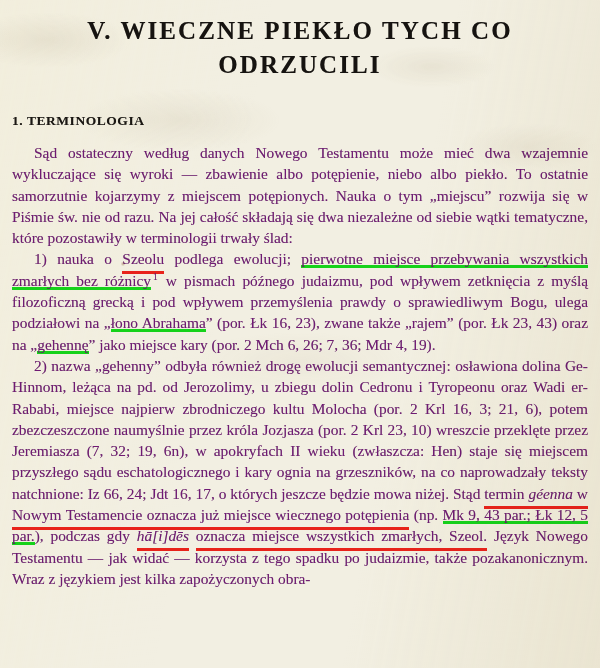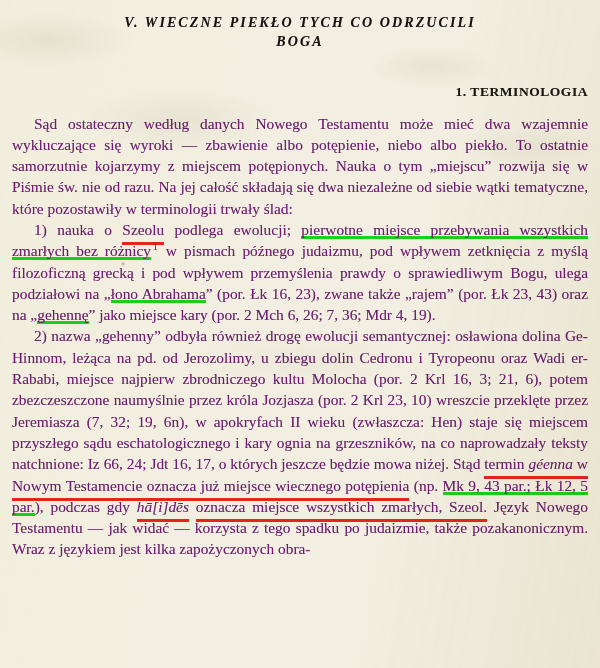--- a/index.html
+++ b/index.html
@@ -37,32 +37,31 @@
   .page {
     position: relative;
     z-index: 2;
     padding: 0 12px;
     box-sizing: border-box;
   }
 
   .chapter-title {
     text-align: center;
     font-weight: bold;
-    font-size: 14px;
+    font-size: 25px;
     letter-spacing: 2.1px;
     line-height: 1.34;
     margin: 14px 10px 0 10px;
     color: #161310;
     font-family: "Liberation Serif", "DejaVu Serif", serif;
-    font-style: italic;
   }
   .chapter-title .t-line { display: block; }
 
   .section-heading {
-    text-align: right;
+    text-align: left;
     font-size: 13.5px;
     letter-spacing: .55px;
     margin: 32px 0 13px 0;
     color: #1a1713;
   }
 
   .body-text {
     font-size: 15.4px;
     line-height: 21.3px;
     text-align: justify;
@@ -97,21 +96,20 @@
 </style>
 </head>
 <body>
 
 <div class="paper-grain"></div>
 
 <div class="page">
 
   <h1 class="chapter-title">
     <span class="t-line">V. WIECZNE PIEKŁO TYCH CO ODRZUCILI</span>
-    <span class="t-line">BOGA</span>
   </h1>
 
   <h2 class="section-heading">1. TERMINOLOGIA</h2>
 
   <div class="body-text">
     <p class="indent"><span>Sąd ostateczny według danych Nowego Testamentu może mieć dwa wzajemnie wykluczające się wyroki — zbawienie albo potępienie, niebo albo piekło. To ostatnie samorzutnie kojarzymy z miejscem potępionych. Nauka o tym „miejscu” rozwija się w Piśmie św. nie od razu. Na jej całość składają się dwa niezależne od siebie wątki tematyczne, które pozostawiły w terminologii trwały ślad:</span></p>
     <p class="indent"><span>1) nauka o </span><span class="u-red">Szeolu</span><span> podlega ewolucji; </span><span class="u-green">pierwotne miejsce przebywania wszystkich zmarłych bez różnicy</span><sup>1</sup><span> w pismach późnego judaizmu, pod wpływem zetknięcia z myślą filozoficzną grecką i pod wpływem przemyślenia prawdy o sprawiedliwym Bogu, ulega podziałowi na „</span><span class="u-green">łono Abrahama</span><span>” (por. Łk 16, 23), zwane także „rajem” (por. Łk 23, 43) oraz na „</span><span class="u-green">gehennę</span><span>” jako miejsce kary (por. 2 Mch 6, 26; 7, 36; Mdr 4, 19).</span></p>
     <p class="indent"><span>2) nazwa „gehenny” odbyła również drogę ewolucji semantycznej: osławiona dolina Ge-Hinnom, leżąca na pd. od Jerozolimy, u zbiegu dolin Cedronu i Tyropeonu oraz Wadi er-Rababi, miejsce najpierw zbrodniczego kultu Molocha (por. 2 Krl 16, 3; 21, 6), potem zbezczeszczone naumyślnie przez króla Jozjasza (por. 2 Krl 23, 10) wreszcie przeklęte przez Jeremiasza (7, 32; 19, 6n), w apokryfach II wieku (zwłaszcza: Hen) staje się miejscem przyszłego sądu eschatologicznego i kary ognia na grzeszników, na co naprowadzały teksty natchnione: Iz 66, 24; Jdt 16, 17, o których jeszcze będzie mowa niżej. Stąd </span><span class="u-red">termin </span><span class="u-red it">géenna</span><span class="u-red"> w Nowym Testamencie oznacza już miejsce wiecznego potępienia</span><span> (np. </span><span class="u-green">Mk 9, 43 par.; Łk 12, 5 par.</span><span>), podczas gdy </span><span class="u-red it">hā[i]dēs</span><span> </span><span class="u-red">oznacza miejsce wszystkich zmarłych, Szeol.</span><span> Język Nowego Testamentu — jak widać — korzysta z tego spadku po judaizmie, także pozakanonicznym. Wraz z językiem jest kilka zapożyczonych obra-</span></p>
   </div>
 

